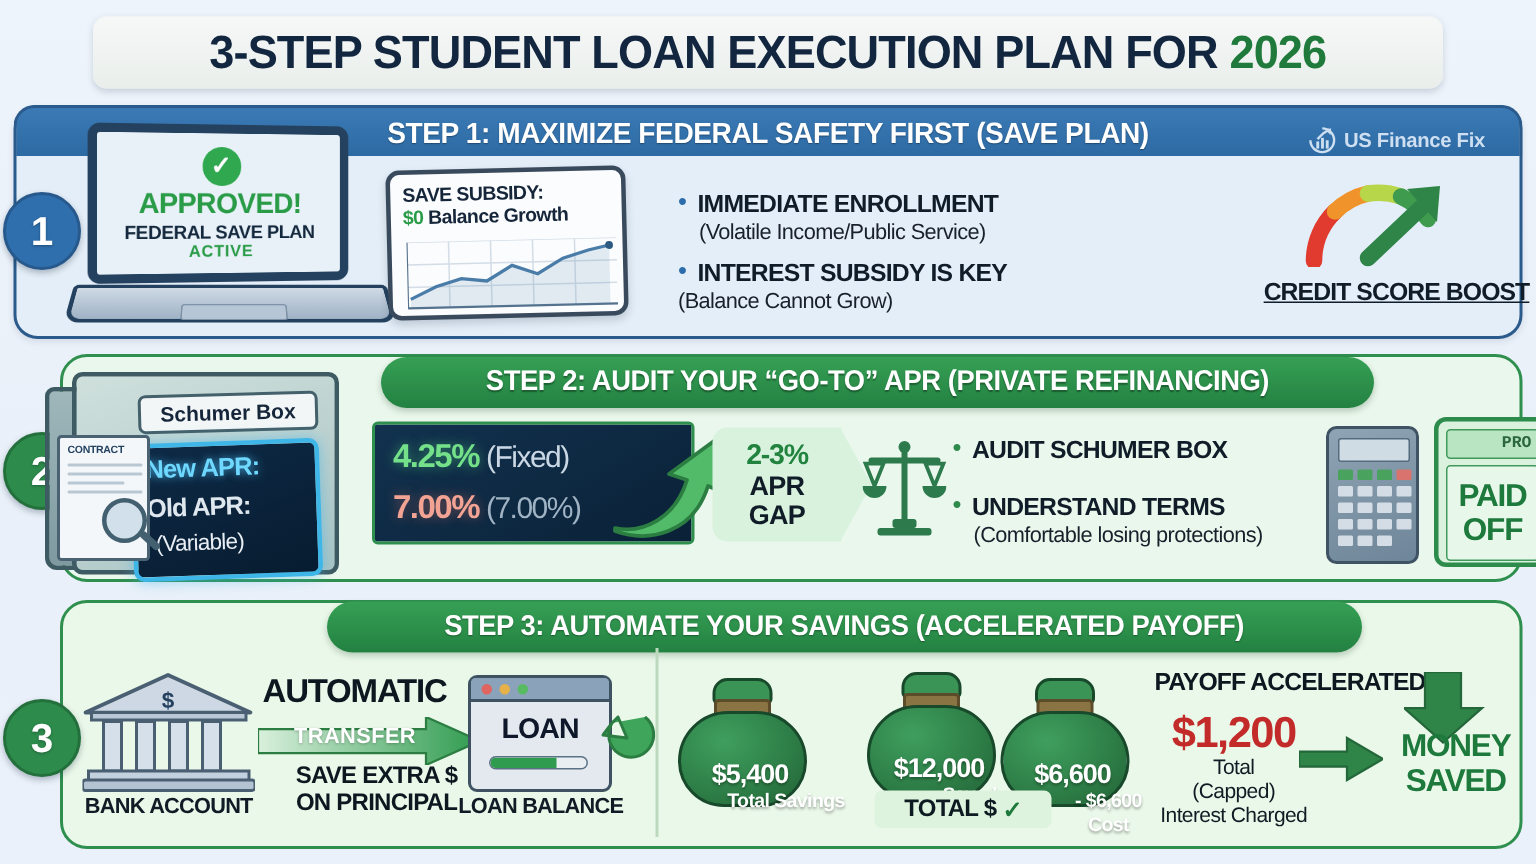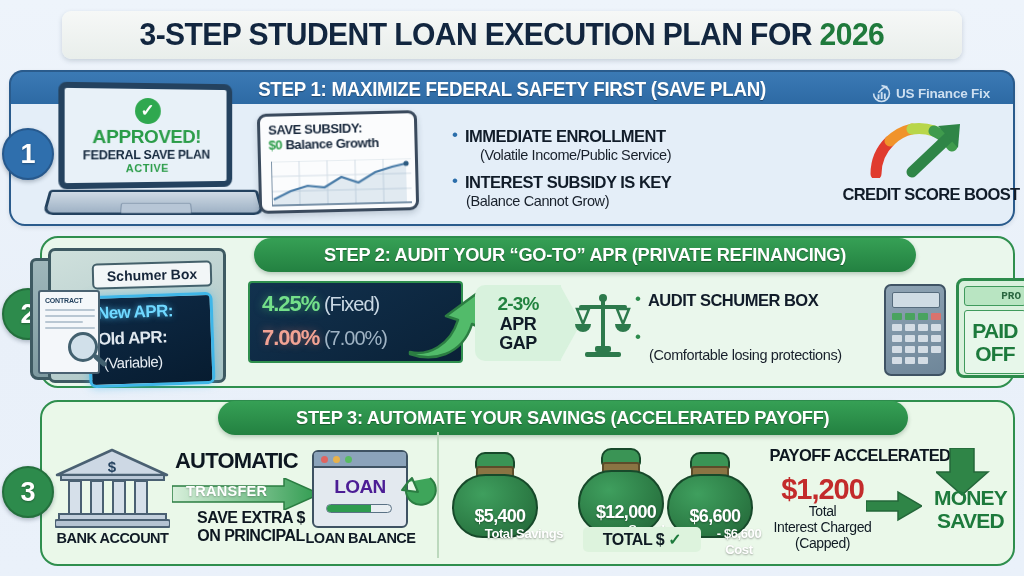--- a/index.html
+++ b/index.html
@@ -114,21 +114,21 @@
   .cc-plot{ position:absolute; left:10px; top:45px; width:140px; height:46px; }
 
   
   .s1-bul{ position:absolute; left:452px; }
   .bul-row{ display:flex; gap:7px; align-items:flex-start; }
   .bul-dot{ color:#2b6eab; font-size:17px; line-height:18px; }
   .bul-h{ font-size:16.5px; font-weight:bold; color:#111c29; letter-spacing:-.5px; line-height:20px;}
   .bul-s{ font-size:14.5px; color:#18202b; letter-spacing:-.4px; line-height:18px;}
 
   .gauge-wrap{ position:absolute; left:838px; top:122px; width:186px; text-align:center; }
-  .g-title{ font-size:16.5px; font-weight:bold; color:#111c29; letter-spacing:-.6px; margin-top:3px;}
+  .g-title{ font-size:16.5px; font-weight:bold; color:#111c29; letter-spacing:-.6px; margin-top:3px;text-decoration:underline;}
   .g-sub{ font-size:14.5px; color:#18202b; letter-spacing:-.4px; }
 
   
   .schumer-box{ position:absolute; left:26px; top:240px; width:210px; height:148px; }
   .sb-body{
     position:absolute; left:22px; top:8px; width:178px; height:135px;
     background:linear-gradient(160deg,#cfe0dc 0%,#a9c3c4 100%);
     border:3px solid #3e5a62; border-radius:7px;
   }
   .sb-side{
@@ -216,32 +216,32 @@
   }
 
   
   .bank{ position:absolute; left:55px; top:448px; width:115px; height:80px;}
   .bank-lbl{ position:absolute; left:40px; top:530px; width:145px; text-align:center;
     font-size:14.5px; font-weight:bold; color:#101b26; letter-spacing:-.5px;}
 
   .auto-txt{ position:absolute; left:175px; top:448px; font-size:22px; font-weight:bold;
     color:#0d1720; letter-spacing:-.8px;}
   .xfer-arrow{ position:absolute; left:172px; top:478px; width:148px; height:32px;}
-  .xfer-txt{ position:absolute; left:186px; top:483px; font-size:14.5px; font-weight:bold;
+  .xfer-txt{ position:absolute; left:196px; top:483px; font-size:14.5px; font-weight:bold;
     color:#fff; letter-spacing:.3px; text-shadow:0 1px 2px rgba(0,0,0,.25);}
   .save-extra{ position:absolute; left:176px; top:509px; font-size:16px; font-weight:bold;
     color:#0d1720; letter-spacing:-.5px; line-height:18px; text-align:center; width:150px;}
 
   .loanwin{ position:absolute; left:312px; top:450px; width:96px; height:78px;
     background:#e3e9ef; border:2.5px solid #3e5262; border-radius:6px;}
   .lw-bar{ position:absolute;left:0;top:0;width:100%;height:16px;
     background:#8ba3ba;border-bottom:2px solid #3e5262;border-radius:3px 3px 0 0;}
   .lw-dot{ position:absolute;top:4px;width:7px;height:7px;border-radius:50%;}
   .lw-loan{ position:absolute;left:0;top:24px;width:100%;text-align:center;
-    font-size:19px;font-weight:bold;color:#4c1d95;letter-spacing:-.6px;}
+    font-size:19px;font-weight:bold;color:#0f172a;letter-spacing:-.6px;}
   .lw-prog{ position:absolute;left:12px;top:52px;width:66px;height:9px;
     background:#e9eef2;border:1.5px solid #5b7285;border-radius:5px;overflow:hidden;}
   .lw-prog i{ display:block;width:68%;height:100%;background:#2f9b4f;}
   .loan-lbl{ position:absolute; left:288px; top:530px; width:145px; text-align:center;
     font-size:14.5px; font-weight:bold; color:#101b26; letter-spacing:-.5px;}
 
   .vdiv{ position:absolute; left:437px; top:432px; width:2px; height:126px; background:#bcd9bd;}
 
   .bag{ position:absolute; width:92px; height:86px; }
   .bag-body{ position:absolute; left:3px; top:22px; width:86px; height:64px;
@@ -332,28 +332,28 @@
       <polygon points="2,38 19,30 36,25 53,27 70,17 87,23 104,13 121,8 135,5 135,44 2,44" fill="#4a7ca8" opacity=".14"></polygon>
       <circle cx="135" cy="5" r="2.6" fill="#2c5a80"></circle>
     </svg>
   </div>
 
   <div class="s1-bul" style="top:126px">
     <div class="bul-row">
         <span class="bul-dot">•</span>
       <span class="bul-h">IMMEDIATE ENROLLMENT</span>
       </div>
-    <div class="bul-s" style="margin-left:28px">(Volatile Income/Public Service)</div>
+    <div class="bul-s" style="margin-left:14px">(Volatile Income/Public Service)</div>
   </div>
   <div class="s1-bul" style="top:172px">
     <div class="bul-row">
         <span class="bul-dot">•</span>
       <span class="bul-h">INTEREST SUBSIDY IS KEY</span>
       </div>
-    <div class="bul-s" style="margin-left:14px">(Balance Cannot Grow)</div>
+    <div class="bul-s" style="">(Balance Cannot Grow)</div>
   </div>
 
   <div class="gauge-wrap">
     <svg width="126" height="56" viewBox="0 0 126 56">
       <path d="M8 52 A46 46 0 0 1 22 19" fill="none" stroke="#e03b2e" stroke-width="11" stroke-linecap="round"></path>
       <path d="M22 19 A46 46 0 0 1 44 7" fill="none" stroke="#f0932b" stroke-width="11" stroke-linecap="round"></path>
       <path d="M44 7 A46 46 0 0 1 66 9" fill="none" stroke="#b8d64a" stroke-width="11" stroke-linecap="round"></path>
       <path d="M66 9 A46 46 0 0 1 84 24" fill="none" stroke="#3f9b4d" stroke-width="11" stroke-linecap="round"></path>
       <path d="M44 50 L82 14" fill="none" stroke="#2f8547" stroke-width="11" stroke-linecap="round"></path>
       <polygon points="70,4 92,2 90,26" fill="#2f8547"></polygon>
@@ -416,20 +416,21 @@
 
   <div class="s2-bul">
     <div class="bul-row">
         <span class="bul-dot-g">•</span>
       <span class="bul-h">AUDIT SCHUMER BOX</span>
       </div>
   </div>
   <div class="s2-bul" style="top:328px">
     <div class="bul-row">
         <span class="bul-dot-g">•</span>
+      <span class="bul-h">UNDERSTAND TERMS</span>
       </div>
     <div class="bul-s" style="margin-left:14px">(Comfortable losing protections)</div>
   </div>
 
   <div class="calc">
     <div class="calc-scr"></div>
     <i style="position:absolute;left:6px;top:27px;width:10px;height:7px;background:#49a35f;border-radius:1px"></i>
     <i style="position:absolute;left:19px;top:27px;width:10px;height:7px;background:#49a35f;border-radius:1px"></i>
     <i style="position:absolute;left:32px;top:27px;width:10px;height:7px;background:#49a35f;border-radius:1px"></i>
     <i style="position:absolute;left:45px;top:27px;width:10px;height:7px;background:#d9736e;border-radius:1px"></i>
@@ -541,22 +542,22 @@
     <span class="dollar">✓</span>
   </div>
 
   <div class="payoff-acc">PAYOFF ACCELERATED</div>
   <svg style="position:absolute;left:936px;top:448px" width="54" height="48" viewBox="0 0 54 48">
     <polygon points="14,0 38,0 38,24 52,24 26,47 0,24 14,24" fill="#2f8547" stroke="#24673a" stroke-width="1.5"></polygon>
   </svg>
   <div class="amt1200">$1,200</div>
   <div class="amt-sub">
     <div>Total</div>
+    <div>(Capped)</div>
     <div>Interest Charged</div>
-    <div>(Capped)</div>
   </div>
   <svg style="position:absolute;left:866px;top:490px" width="56" height="32" viewBox="0 0 56 32">
     <polygon points="0,11 32,11 32,2 56,16 32,30 32,21 0,21" fill="#2f8547" stroke="#24673a" stroke-width="1.5"></polygon>
   </svg>
   <div class="money-saved">
     <div>MONEY</div>
     <div>SAVED</div>
   </div>
 
 </div>

